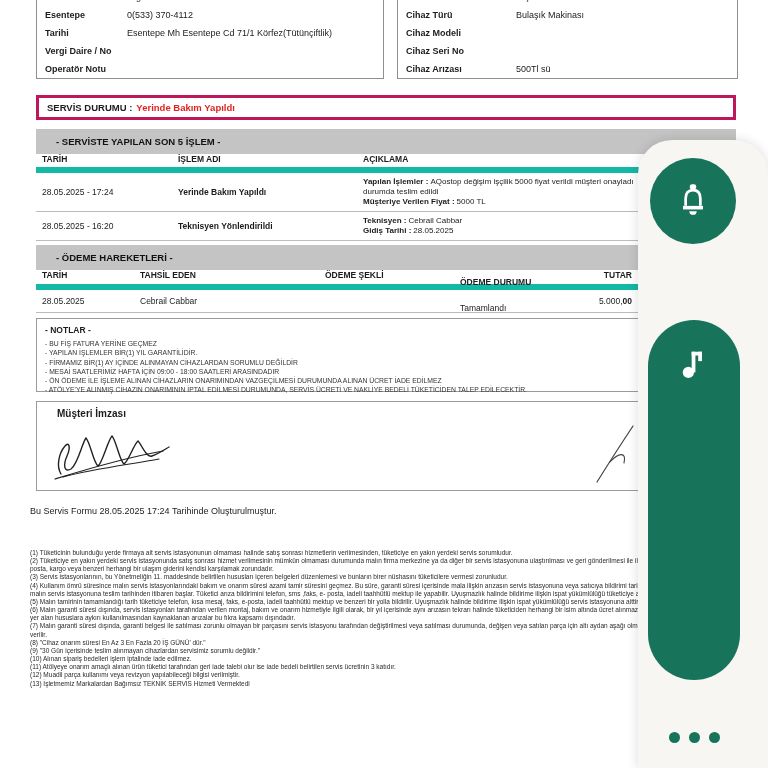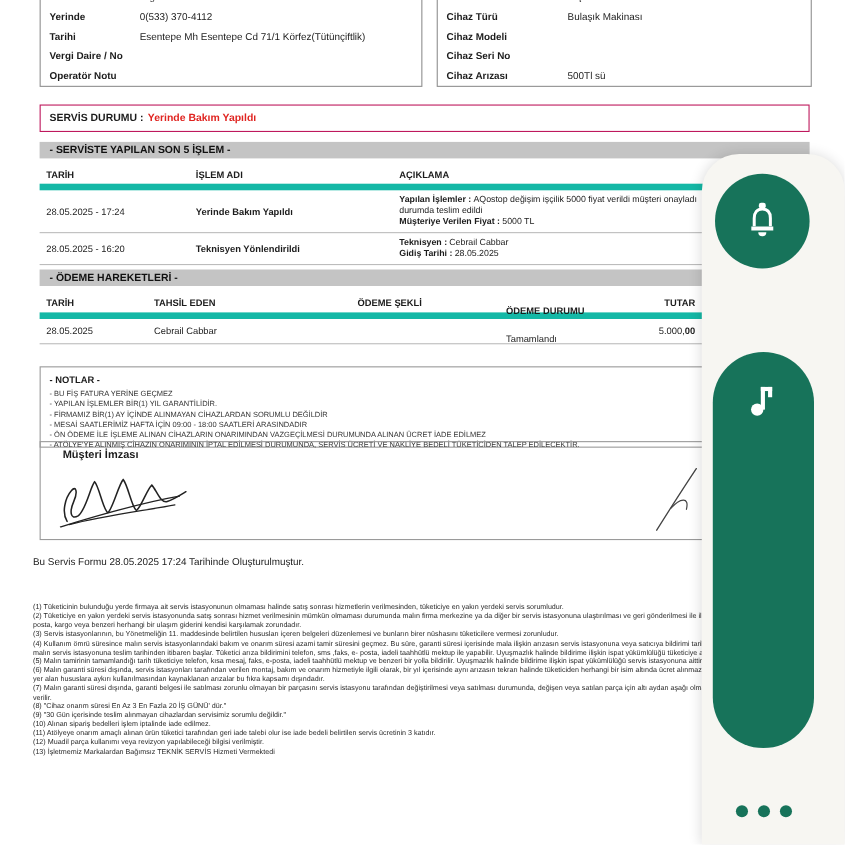--- a/index.html
+++ b/index.html
@@ -10,27 +10,27 @@
   .info-box{position:absolute;background:#fff;border:1px solid #8f8f8f;}
   .info-box.customer{left:36px;top:-13px;width:346px;}
   .info-box.device{left:397px;top:-13px;width:339px;}
   .info-row{display:flex;height:18px;align-items:center;padding-left:8px;font-size:9px;}
   .info-label{font-weight:bold;}
   .customer .info-label{width:82px;flex:none;}
   .device .info-label{width:110px;flex:none;}
   .info-value{white-space:nowrap;}
 
   
-  .status-box{position:absolute;left:36px;top:95px;width:700px;height:25px;border:1px solid #be185d;
+  .status-box{position:absolute;left:36px;top:95px;width:700px;height:25px;border:3px solid #be185d;
               box-sizing:border-box;display:flex;align-items:center;padding-left:8px;font-size:9.5px;font-weight:bold;}
   .status-value{color:#e02420;margin-left:4px;}
 
   
-  .section-bar{position:absolute;left:36px;width:700px;height:15px;background:#c4c4c4;
-               display:flex;align-items:center;padding-left:9px;box-sizing:border-box;
+  .section-bar{position:absolute;left:36px;width:700px;height:25px;background:#c4c4c4;
+               display:flex;align-items:center;padding-left:20px;box-sizing:border-box;
                font-size:9.5px;font-weight:bold;color:#111;}
   .bar-ops{top:129px;}
   .bar-pay{top:245px;}
 
   
   .tbl{position:absolute;left:36px;width:700px;font-size:8.5px;}
   .tbl-ops{top:151px;}
   .tbl-pay{top:266px;}
   .t-head{display:flex;align-items:center;border-bottom:6px solid #14b8a6;font-weight:bold;}
   .tbl-ops .t-head{height:16px;}
@@ -47,21 +47,21 @@
 
   .p-date{width:104px;flex:none;padding-left:6px;box-sizing:border-box;}
   .p-collector{width:185px;flex:none;}
   .p-method{width:135px;flex:none;}
   .p-status{width:130px;flex:none;margin-top:13px;}
   .p-amount{flex:1;text-align:right;padding-right:104px;box-sizing:border-box;}
   .tbl-pay .t-row{height:22px;align-items:center;}
 
   
   .notes-box{position:absolute;left:36px;top:318px;width:700px;height:74px;border:1px solid #9a9a9a;
-             box-sizing:border-box;padding:6px 8px;margin-top:15px;}
+             box-sizing:border-box;padding:6px 8px;}
   .notes-title{font-size:8.5px;font-weight:bold;}
   .notes-list{margin-top:4px;font-size:6.8px;line-height:9.3px;color:#333;}
 
   
   .sig-box{position:absolute;left:36px;top:401px;width:700px;height:90px;border:1px solid #9a9a9a;
            box-sizing:border-box;}
   .sig-label{position:absolute;left:8px;top:6px;font-size:10px;font-weight:bold;margin-left:12px;}
   .sig-main{position:absolute;left:14px;top:26px;}
   .sig-extra{position:absolute;left:552px;top:18px;}
 
@@ -87,21 +87,21 @@
 <body>
 
 <div class="page">
 
   <div class="info-box customer">
     <div class="info-row">
       <span class="info-label">Ad</span>
       <span class="info-value">Ergün Girne</span>
     </div>
     <div class="info-row">
-      <span class="info-label">Yerinde</span>
+      <span class="info-label">Esentepe</span>
       <span class="info-value">0(533) 370-4112</span>
     </div>
     <div class="info-row">
       <span class="info-label">Tarihi</span>
       <span class="info-value">Esentepe Mh Esentepe Cd 71/1 Körfez(Tütünçiftlik)</span>
     </div>
     <div class="info-row">
       <span class="info-label">Vergi Daire / No</span>
       <span class="info-value"></span>
     </div>

